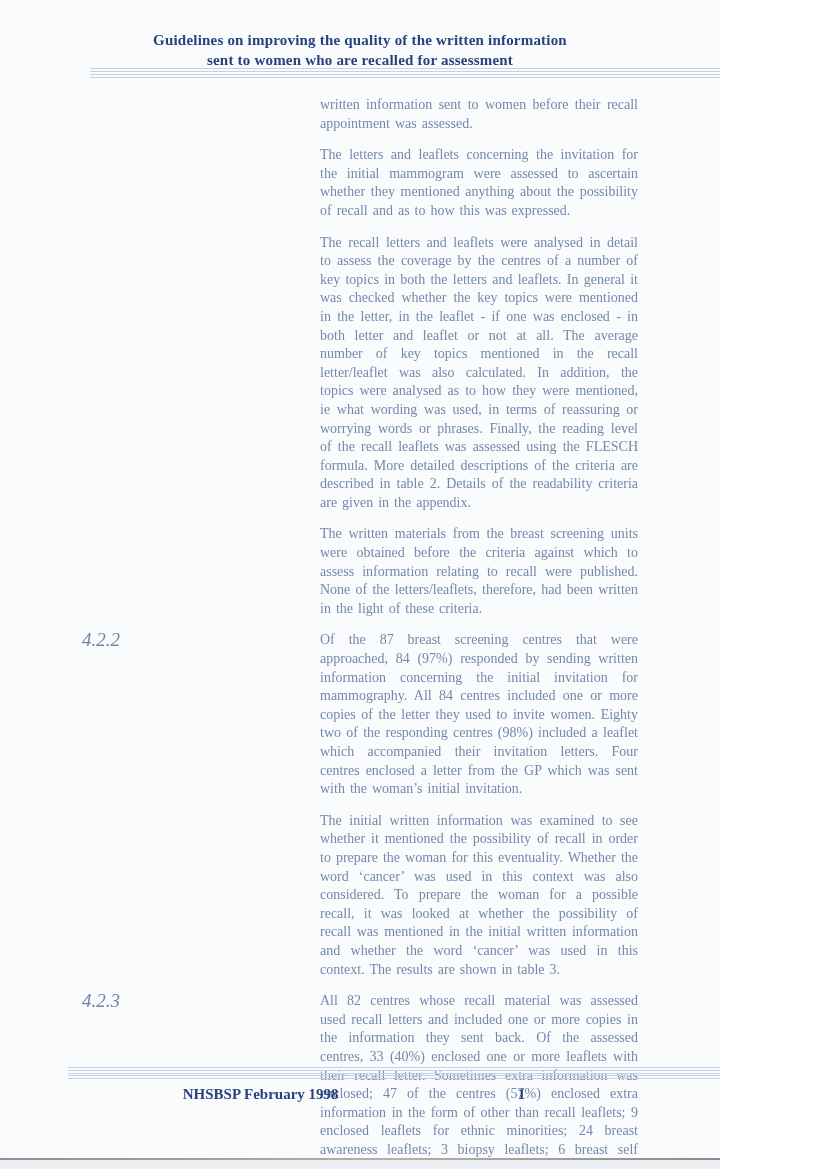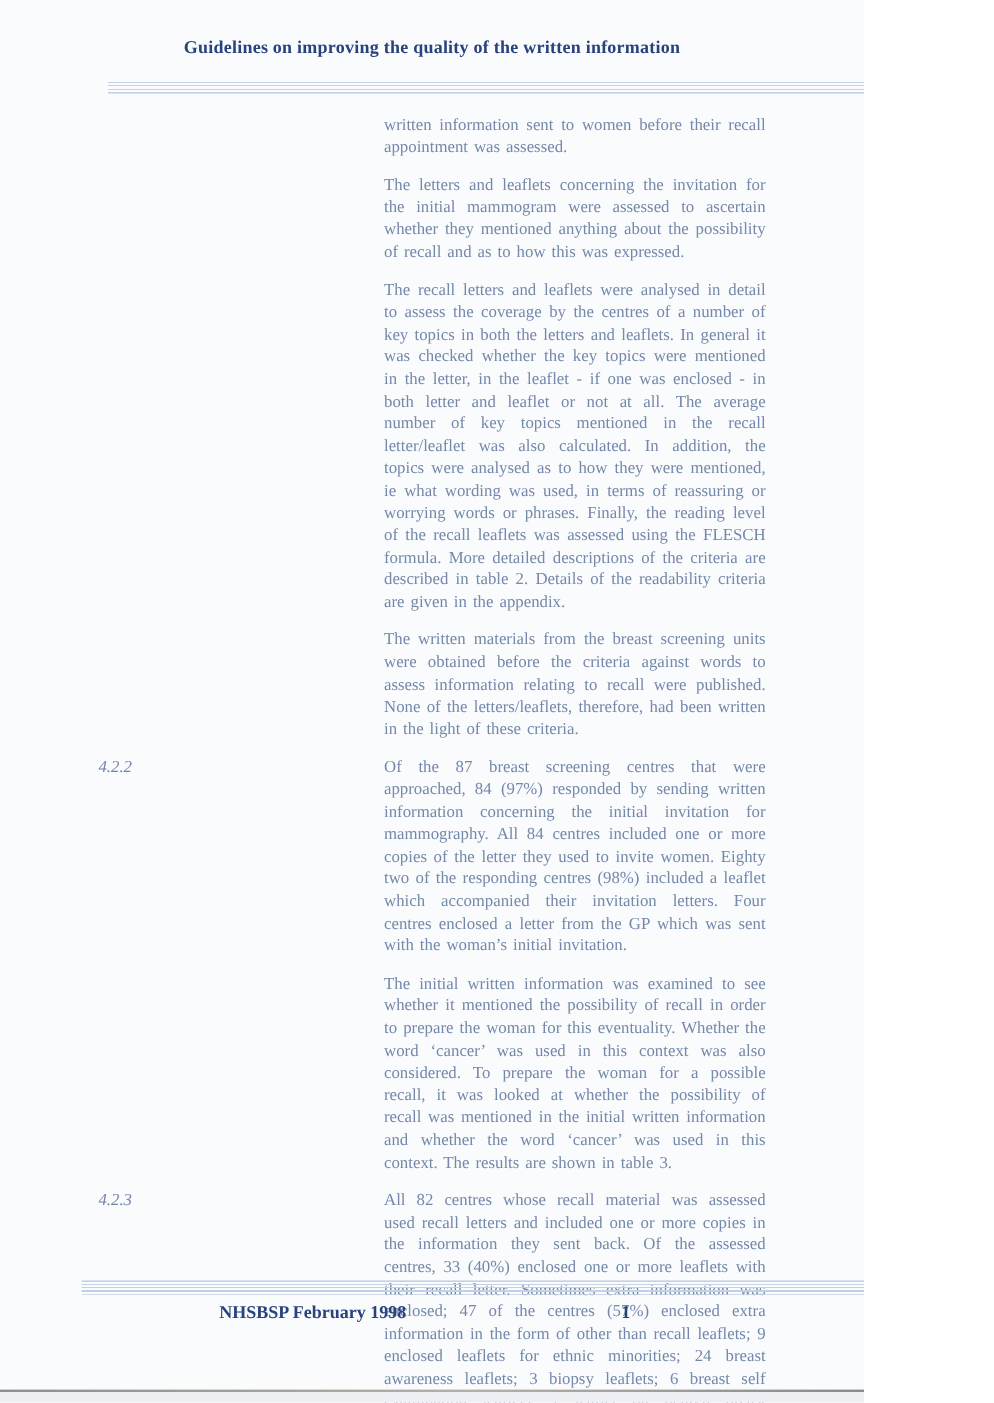--- a/index.html
+++ b/index.html
@@ -50,21 +50,21 @@
   .row {
     display: flex;
     align-items: flex-start;
   }
   .margin-label {
     width: 238px;
     flex: 0 0 238px;
     display: flex;
     color: #7185a9;
     font-style: italic;
-    font-size: 14px;
+    font-size: 19px;
     line-height: 18.6px;
   }
   .label-num {
     flex: 0 0 40px;
   }
   .label-text {
     max-width: 140px;
   }
   .para {
     flex: 1 1 auto;
@@ -119,20 +119,21 @@
     background: #edeff3;
   }
 </style>
 </head>
 <body>
 
 <div class="page">
 
   <div class="header">
     <span class="title-line">Guidelines on improving the quality of the written information</span>
+    <span class="title-line">sent to women who are recalled for assessment</span>
   </div>
   <div class="header-rule"></div>
 
   <div class="content">
 
     <div class="row">
       <div class="margin-label">
         <span class="label-num"></span>
         <span class="label-text"></span>
       </div>
@@ -153,21 +154,21 @@
         <span class="label-text"></span>
       </div>
       <p class="para">The recall letters and leaflets were analysed in detail to assess the coverage by the centres of a number of key topics in both the letters and leaflets. In general it was checked whether the key topics were mentioned in the letter, in the leaflet - if one was enclosed - in both letter and leaflet or not at all. The average number of key topics mentioned in the recall letter/leaflet was also calculated. In addition, the topics were analysed as to how they were mentioned, ie what wording was used, in terms of reassuring or worrying words or phrases. Finally, the reading level of the recall leaflets was assessed using the FLESCH formula. More detailed descriptions of the criteria are described in table 2. Details of the readability criteria are given in the appendix.</p>
     </div>
 
     <div class="row">
       <div class="margin-label">
         <span class="label-num"></span>
         <span class="label-text"></span>
       </div>
-      <p class="para">The written materials from the breast screening units were obtained before the criteria against words to assess information relating to recall were published. None of the letters/leaflets, therefore, had been written in the light of these criteria.</p>
+      <p class="para">The written materials from the breast screening units were obtained before the criteria against which to assess information relating to recall were published. None of the letters/leaflets, therefore, had been written in the light of these criteria.</p>
     </div>
 
     <div class="row">
       <div class="margin-label">
         <span class="label-num">4.2.2</span>
       </div>
       <p class="para">Of the 87 breast screening centres that were approached, 84 (97%) responded by sending written information concerning the initial invitation for mammography. All 84 centres included one or more copies of the letter they used to invite women. Eighty two of the responding centres (98%) included a leaflet which accompanied their invitation letters. Four centres enclosed a letter from the GP which was sent with the woman’s initial invitation.</p>
     </div>
 
     <div class="row">

